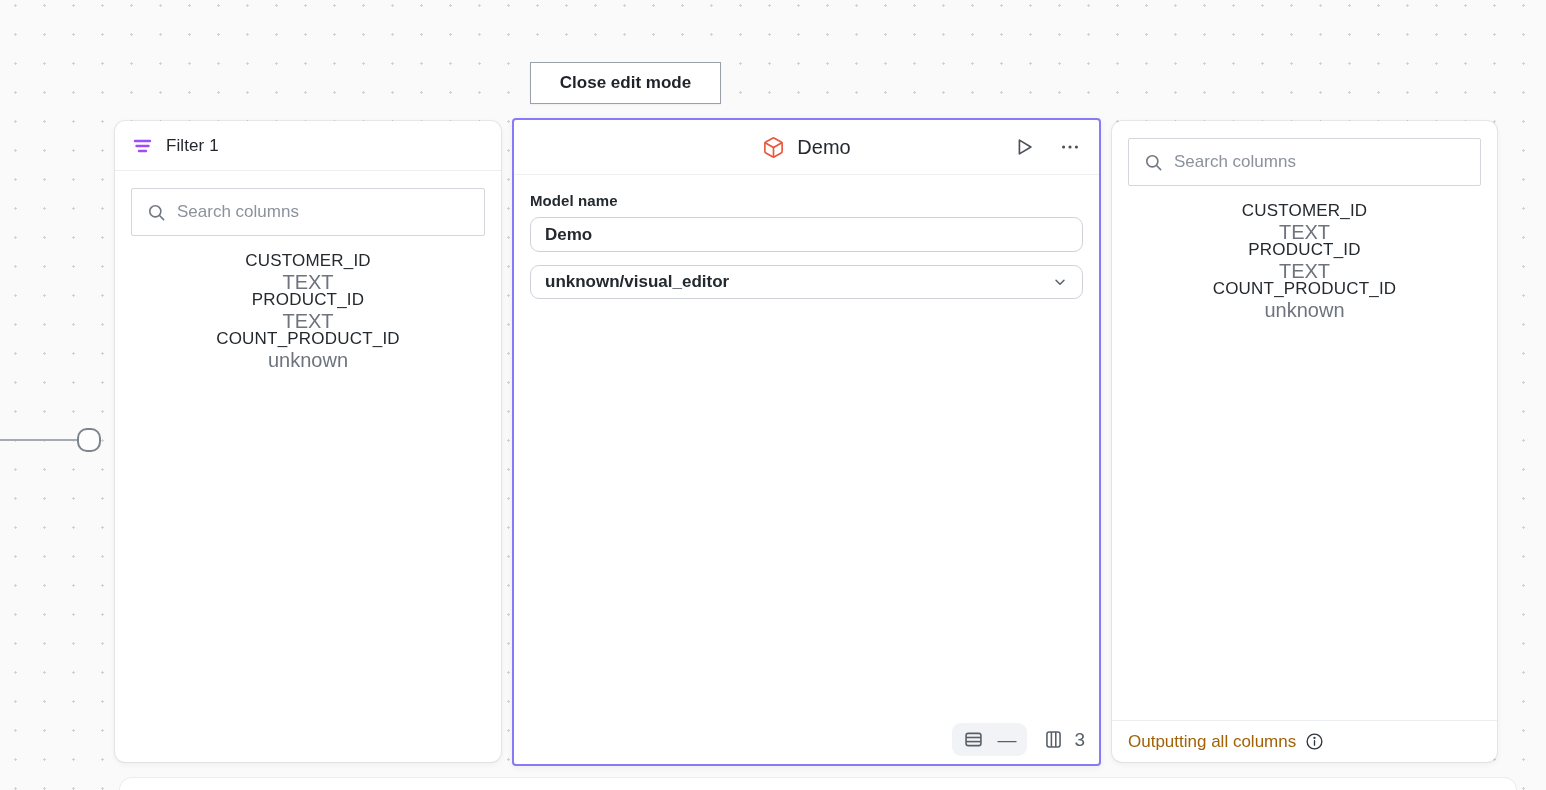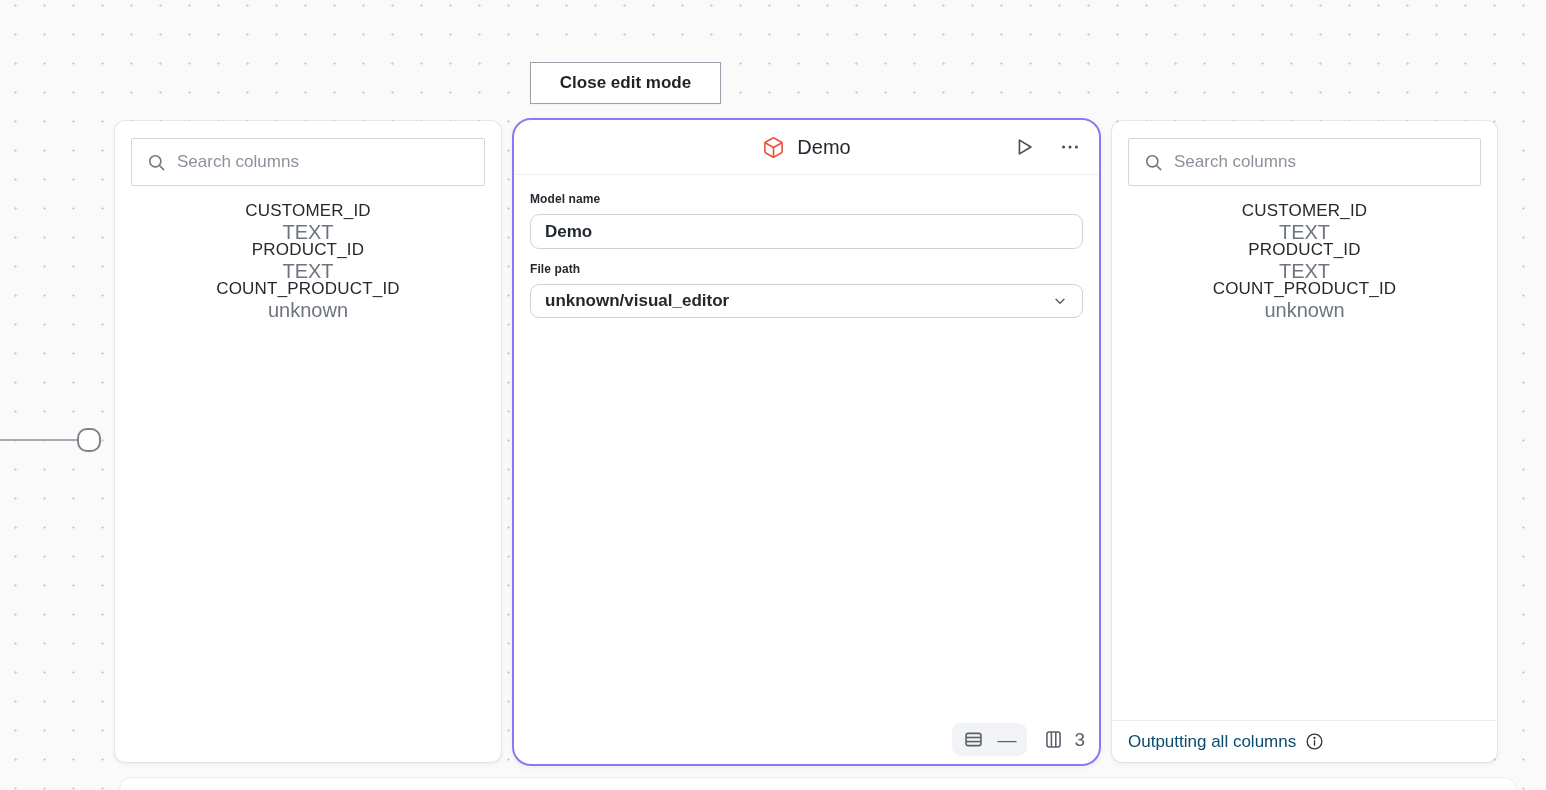--- a/index.html
+++ b/index.html
@@ -53,36 +53,36 @@
   }
   .col-name { font-size:17px; color:#24292e; letter-spacing:.2px; }
   .col-type { font-size:20px; color:#6e747e; }
 
   
   #filter-panel { left:115px; top:121px; width:386px; height:641px; }
 
   
   #model-panel {
     left:512px; top:118px; width:589px; height:648px;
-    border:2px solid #887af5; border-radius:19px;
+    border:2px solid #887af5; border-radius:4px;
     box-shadow:0 2px 6px rgba(27,31,36,.06);
   }
   #model-panel .panel-header {
     height:55px; position:relative; justify-content:center; border-bottom:1px solid #eef0f3;
   }
   .model-title-group { display:flex; align-items:center; gap:12px; }
   .model-title { font-size:20px; color:#24292f; }
   .header-actions {
     position:absolute; right:16px; top:0; height:100%;
     display:flex; align-items:center; gap:20px;
   }
   .icon-btn { background:none; border:none; cursor:pointer; display:flex; align-items:center; padding:2px; }
 
   .model-body { padding:17px 16px 0 16px; }
-  .field-label { font-size:12px; font-weight:700; color:#24292f; margin-bottom:8px; letter-spacing:.1px; }
+  .field-label { font-size:15px; font-weight:700; color:#24292f; margin-bottom:8px; letter-spacing:.1px; }
   .text-input {
     width:100%; height:35px; border:1px solid #cfd3d9; border-radius:9px;
     padding:0 14px; font-size:17px; font-weight:700; color:#24292f;
     font-family:"Liberation Sans", sans-serif; outline:none; background:#fff;
   }
   .field-gap { height:13px; }
   .select-input {
     width:100%; height:34px; border:1px solid #cfd3d9; border-radius:9px;
     padding:0 14px; display:flex; align-items:center; justify-content:space-between;
     font-size:17px; font-weight:700; color:#24292f; cursor:pointer; background:#fff;
@@ -97,21 +97,21 @@
     display:flex; align-items:center; gap:13px; padding:0 11px;
   }
   .stat-val { font-size:19px; color:#57606a; }
   .stat-group { display:flex; align-items:center; gap:10px; }
 
   
   #output-panel { left:1112px; top:121px; width:385px; height:641px; }
   #output-panel .panel-footer {
     position:absolute; left:0; right:0; bottom:0; height:42px;
     border-top:1px solid #edeef1; display:flex; align-items:center; gap:9px;
-    padding:0 16px; font-size:17px; color:#0c4a6e;
+    padding:0 16px; font-size:17px; color:#a16207;
     border-radius:0 0 10px 10px;
   }
 
   
   .connector-line {
     position:absolute; left:0; top:439px; width:78px; height:2px; background:#a6aab1;
   }
   .connector-handle {
     position:absolute; left:77px; top:428px; width:24px; height:24px;
     background:#fdfdfd; border:2px solid #7d838c; border-radius:10px; cursor:pointer;
@@ -128,20 +128,30 @@
 </style>
 </head>
 <body>
 
 <button class="close-btn">Close edit mode</button>
 
 <div class="connector-line"></div>
 <div class="connector-handle"></div>
 
 <div class="panel" id="filter-panel">
+  <div class="panel-header">
+    <span>
+      <svg width="21" height="20" viewBox="0 0 21 20" fill="none" stroke="#9c4ef8" stroke-width="2.4" stroke-linecap="round">
+        <line x1="3" y1="5" x2="18" y2="5"></line>
+        <line x1="4.5" y1="10" x2="16.5" y2="10"></line>
+        <line x1="7" y1="15" x2="14" y2="15"></line>
+      </svg>
+    </span>
+    <span class="panel-title">Filter 1</span>
+  </div>
   <div class="search-box">
     <span>
       <svg width="19" height="19" viewBox="0 0 24 24" fill="none" stroke="#707780" stroke-width="2" stroke-linecap="round">
         <circle cx="10.5" cy="10.5" r="7"></circle>
           <line x1="15.8" y1="15.8" x2="21" y2="21"></line>
       </svg>
     </span>
     <input type="text" placeholder="Search columns" style="">
   </div>
   <div class="col-list">
@@ -189,21 +199,20 @@
           </svg>
         </span>
       </button>
     </div>
   </div>
 
   <div class="model-body">
     <div class="field-label">Model name</div>
     <input class="text-input" type="text" value="Demo" style="">
     <div class="field-gap"></div>
-    <div class="field-label">File path</div>
     <div class="select-input">
       <span>unknown/visual_editor</span>
       <span>
         <svg width="16" height="16" viewBox="0 0 24 24" fill="none" stroke="#57606a" stroke-width="2.2" stroke-linecap="round" stroke-linejoin="round">
           <polyline points="6 9.5 12 15.5 18 9.5"></polyline>
         </svg>
       </span>
     </div>
   </div>
 

